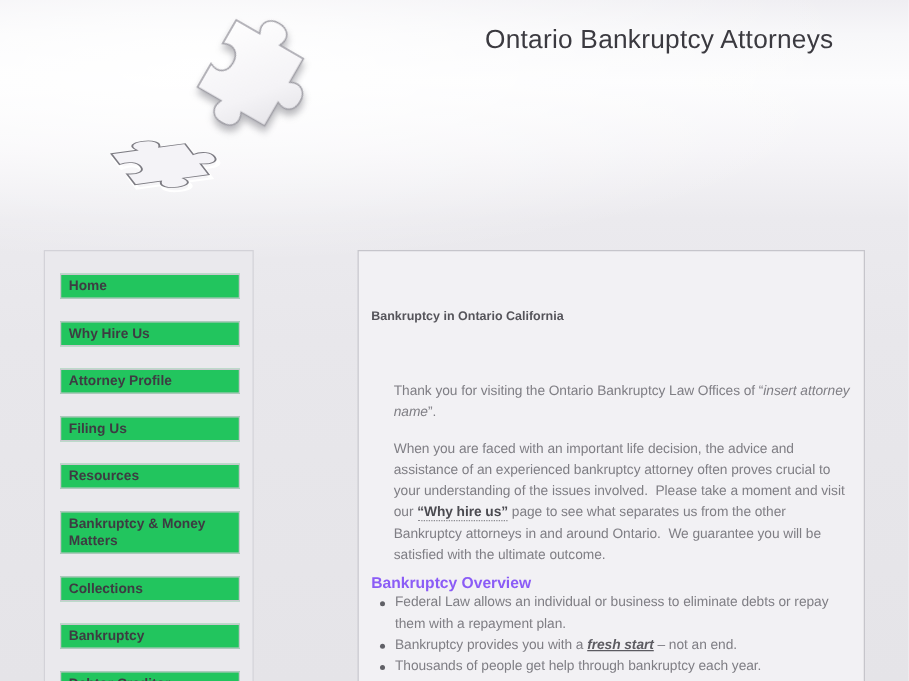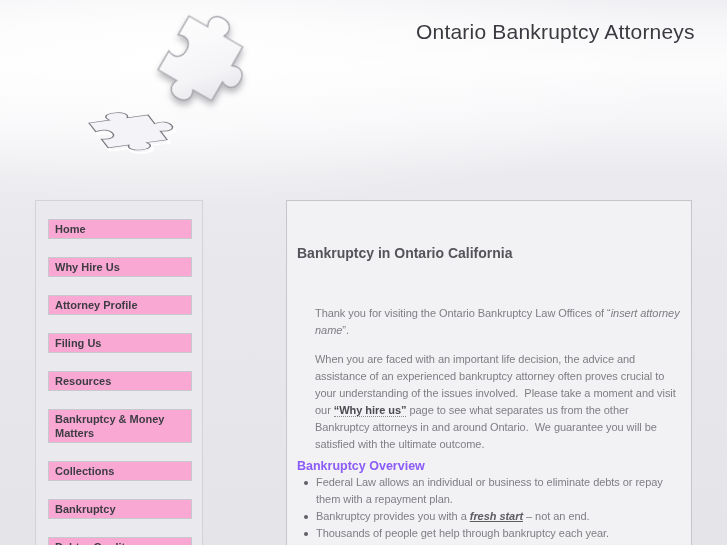--- a/index.html
+++ b/index.html
@@ -10,47 +10,47 @@
     font-family:"Liberation Sans", sans-serif;
     background:
       radial-gradient(ellipse 900px 260px at 22% 10%, rgba(255,255,255,0.95), rgba(255,255,255,0) 60%),
       linear-gradient(180deg, #efeef2 0%, #f7f7f9 5%, #fcfcfd 12%, #f5f4f7 22%, #ebeaee 32%, #e8e7eb 50%, #e5e4e8 100%);
   }
 
   
   .logo-svg { position:absolute; left:50px; top:0; width:230px; height:185px; }
   .piece-filled { filter: drop-shadow(4px 6px 5px rgba(70,70,82,0.38)); }
   .site-title {
-    position:absolute; left:416px; top:19px;
+    position:absolute; left:388px; top:19px;
     font-size:21px; line-height:25px; font-weight:400;
     color:#3b3a40; letter-spacing:0.2px; white-space:nowrap;
   }
 
   
   .sidebar {
     position:absolute; left:35px; top:200px; width:168px; height:420px;
     background:#eae9ed; border:1px solid #d3d2d8;
     padding:18px 11px 0 12px;
   }
   .nav-btn {
     display:block; width:144px; margin-bottom:18px;
-    background:#f9a8d4; border:1px solid #c9c8ce;
+    background:#22c55e; border:1px solid #c9c8ce;
     padding:2px 6px;
     font-weight:bold; font-size:11px; line-height:14px;
     color:#3d3c42; text-decoration:none; cursor:pointer;
   }
 
   
   .content {
     position:absolute; left:286px; top:200px; width:406px; height:420px;
     background:#f2f1f4; border:1px solid #c6c5cb;
     padding:45px 8px 0 10px;
     font-size:11px; line-height:17px; color:#7f7e84;
   }
-  .content h2 { font-size:14px; line-height:15px; font-weight:bold; color:#55545a; }
+  .content h2 { font-size:10px; line-height:15px; font-weight:bold; color:#55545a; }
   .content h3 { font-size:12.5px; line-height:16px; font-weight:bold; color:#8b5cf6; margin-top:5px; }
   .para { margin:0 0 0 18px; letter-spacing:-0.05px; }
   .para span, .bullets span { white-space:pre-wrap;text-align:right; }
   .para-intro { margin-top:44px; }
   .para-body { margin-top:12px; }
   .para em { font-style:italic; }
   .inline-link {
     font-weight:bold; color:#4b4a50; text-decoration:none;
     border-bottom:1px dotted #8b8a90; cursor:pointer;
   }

